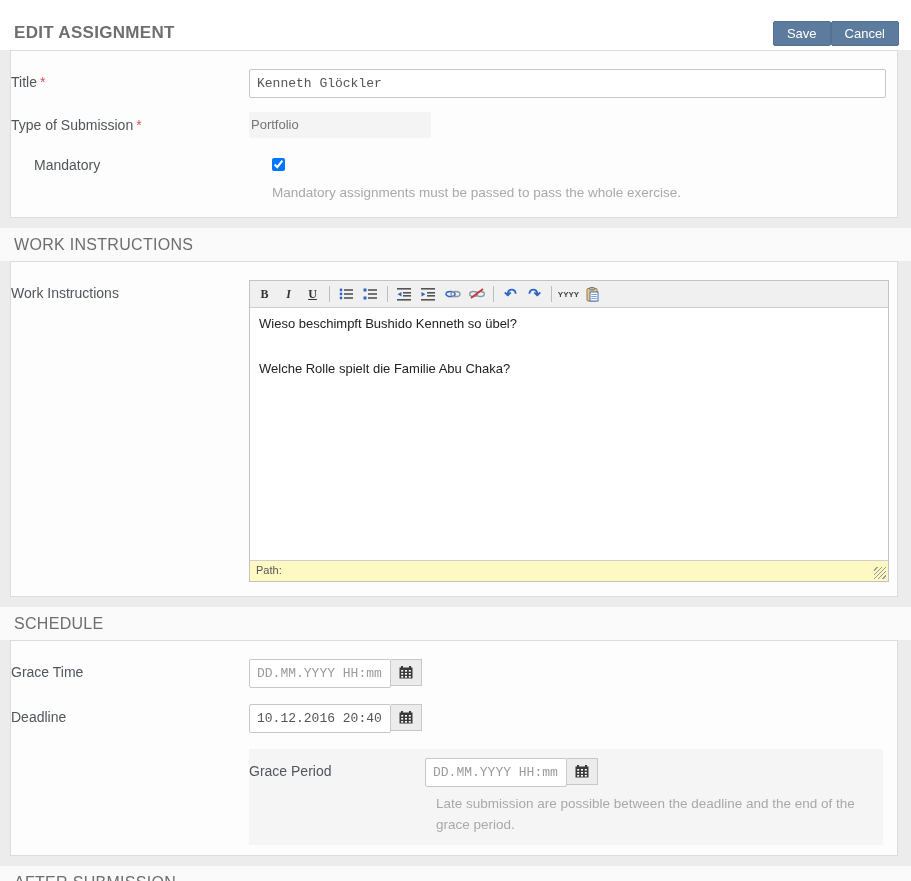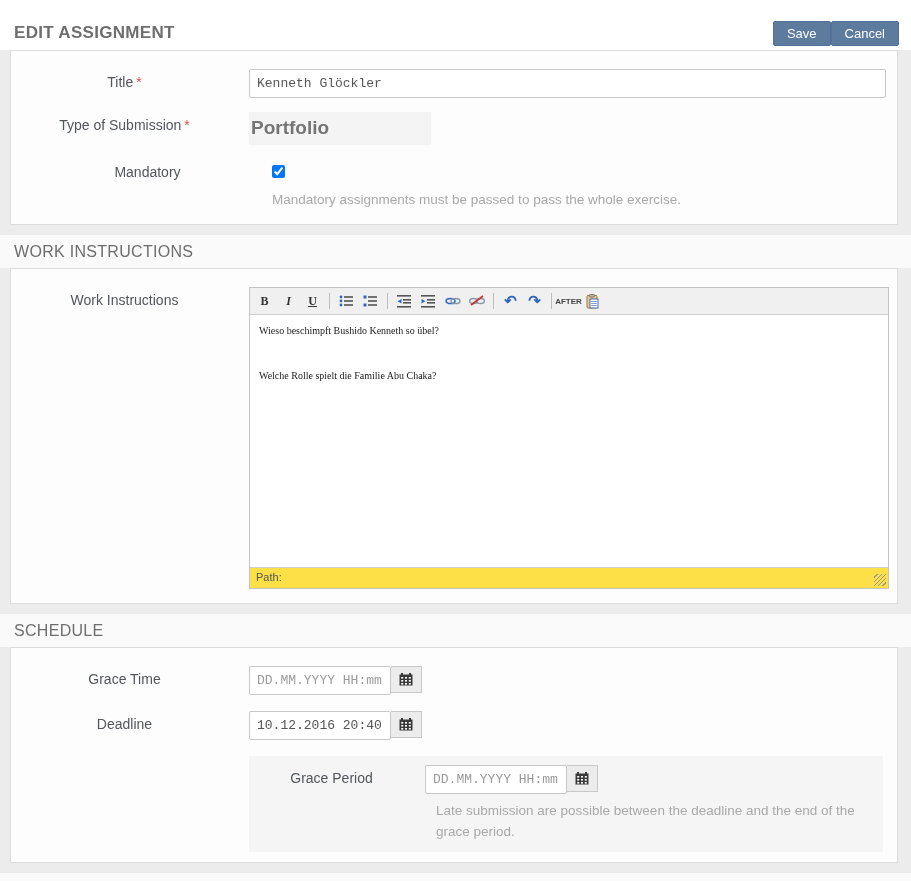--- a/index.html
+++ b/index.html
@@ -38,38 +38,38 @@
   }
   .panel {
     background: #fdfdfd;
     border: 1px solid #dcdcdc;
     margin: 0 13px 10px 10px;
     padding: 12px 0 10px 0;
   }
   .row { display: flex; margin: 6px 0 14px 0; }
   .lblcol {
     width: 238px; flex: 0 0 238px;
-    text-align: center; padding-right: 11px; padding-top: 5px;
+    text-align: left; padding-right: 11px; padding-top: 5px;
     font-size: 14px; color: #51565c;
   }
   .req { color: #d9534f; margin-left: 3px; }
   .ctlcol { flex: 1; padding-right: 14px; }
   .hint { font-size: 13.5px; color: #a9a9a9; margin-top: 7px; line-height: 21px; }
 
   input[type="text"] {
     border: 1px solid #c8c8c8; border-radius: 2px;
     font-size: 13px; color: #555; padding: 5px 7px; height: 29px;
     font-family: Liberation Mono, monospace; background: #fff; outline: none;
   }
   input[type="text"]::placeholder { color: #9b9b9b; opacity: 1; }
   .title-input { width: 637px; }
 
   .static-chip {
     display: inline-block; background: #f4f4f4; min-width: 182px;
-    padding: 5px 9px 6px 2px; font-size: 19px; color: #757575; font-weight: bold;
+    padding: 5px 9px 6px 2px; font-size: 13px; color: #757575;
   }
 
   input[type="checkbox"] { width: 13px; height: 13px; margin-top: 6px; }
 
   
   .editor {
     width: 640px; border: 1px solid #c3c3c3; background: #fff;
   }
   .ed-toolbar {
     background: #f0f0f0; border-bottom: 1px solid #cfcfcf;
@@ -80,26 +80,26 @@
     font-size: 12px; color: #333; cursor: pointer; border-radius: 2px;
   }
   .tbtn.bold  { font-family: "Liberation Serif", serif; font-weight: bold; }
   .tbtn.ital  { font-family: "Liberation Serif", serif; font-style: italic; font-weight: bold; }
   .tbtn.under { font-family: "Liberation Serif", serif; font-weight: bold; text-decoration: underline; }
   .tbtn.arrow { color: #2e66c2; font-size: 15px; font-weight: bold; }
   .tbtn.htmlb { font-size: 8px; font-weight: bold; color: #444; letter-spacing: 0; }
   .tsep { width: 1px; height: 16px; background: #bdbdbd; margin: 0 2px; }
 
   .ed-content {
-    height: 252px; padding: 8px 9px; font-family: Liberation Serif, serif;
-    font-size: 10px; color: #222; line-height: 15px; cursor: text; overflow: hidden;
+    height: 252px; padding: 8px 9px; font-family: Liberation Sans, sans-serif;
+    font-size: 13px; color: #222; line-height: 15px; cursor: text; overflow: hidden;
   }
   .ed-content .para { margin-bottom: 30px; }
   .ed-path {
-    background: #fde047; border-top: 1px solid #cfcfcf; height: 21px;
+    background: #fef9c3; border-top: 1px solid #cfcfcf; height: 21px;
     font-size: 11px; color: #555; padding: 3px 6px; position: relative;
   }
   .grip {
     position: absolute; right: 2px; bottom: 2px; width: 12px; height: 12px;
     background: repeating-linear-gradient(135deg, transparent 0 2px, #9a9a9a 2px 3px);
     cursor: nwse-resize;
   }
 
   
   .dt-group { display: inline-flex; align-items: stretch; }
@@ -214,21 +214,21 @@
               <svg width="16" height="12" viewBox="0 0 16 12">
                   <ellipse cx="4.5" cy="6" rx="3.8" ry="2.5" fill="none" stroke="#8899aa" stroke-width="1.4"></ellipse>
                   <ellipse cx="11.5" cy="6" rx="3.8" ry="2.5" fill="none" stroke="#8899aa" stroke-width="1.4"></ellipse>
                   <path d="M2 10 L14 1" stroke="#cc3333" stroke-width="1.6"></path>
                 </svg>
             </span>
             <span class="tsep"></span>
             <span class="tbtn arrow">↶</span>
             <span class="tbtn arrow">↷</span>
             <span class="tsep"></span>
-            <span class="tbtn htmlb">AFTER</span>
+            <span class="tbtn htmlb">YYYY</span>
             <span class="tbtn">
               <svg width="13" height="15" viewBox="0 0 13 15">
                   <rect x="1" y="1.5" width="10" height="12.5" rx="1" fill="#e8c98f" stroke="#9a7b40"></rect>
                   <rect x="3.5" y="0.5" width="5" height="2.5" rx="0.8" fill="#b5b5b5" stroke="#777"></rect>
                   <rect x="4" y="5" width="8" height="9" fill="#fff" stroke="#4a6fae"></rect>
                   <rect x="5.2" y="7" width="5.6" height="1" fill="#7d9fd4"></rect>
                   <rect x="5.2" y="9" width="5.6" height="1" fill="#7d9fd4"></rect>
                   <rect x="5.2" y="11" width="5.6" height="1" fill="#7d9fd4"></rect>
                 </svg>
             </span>

